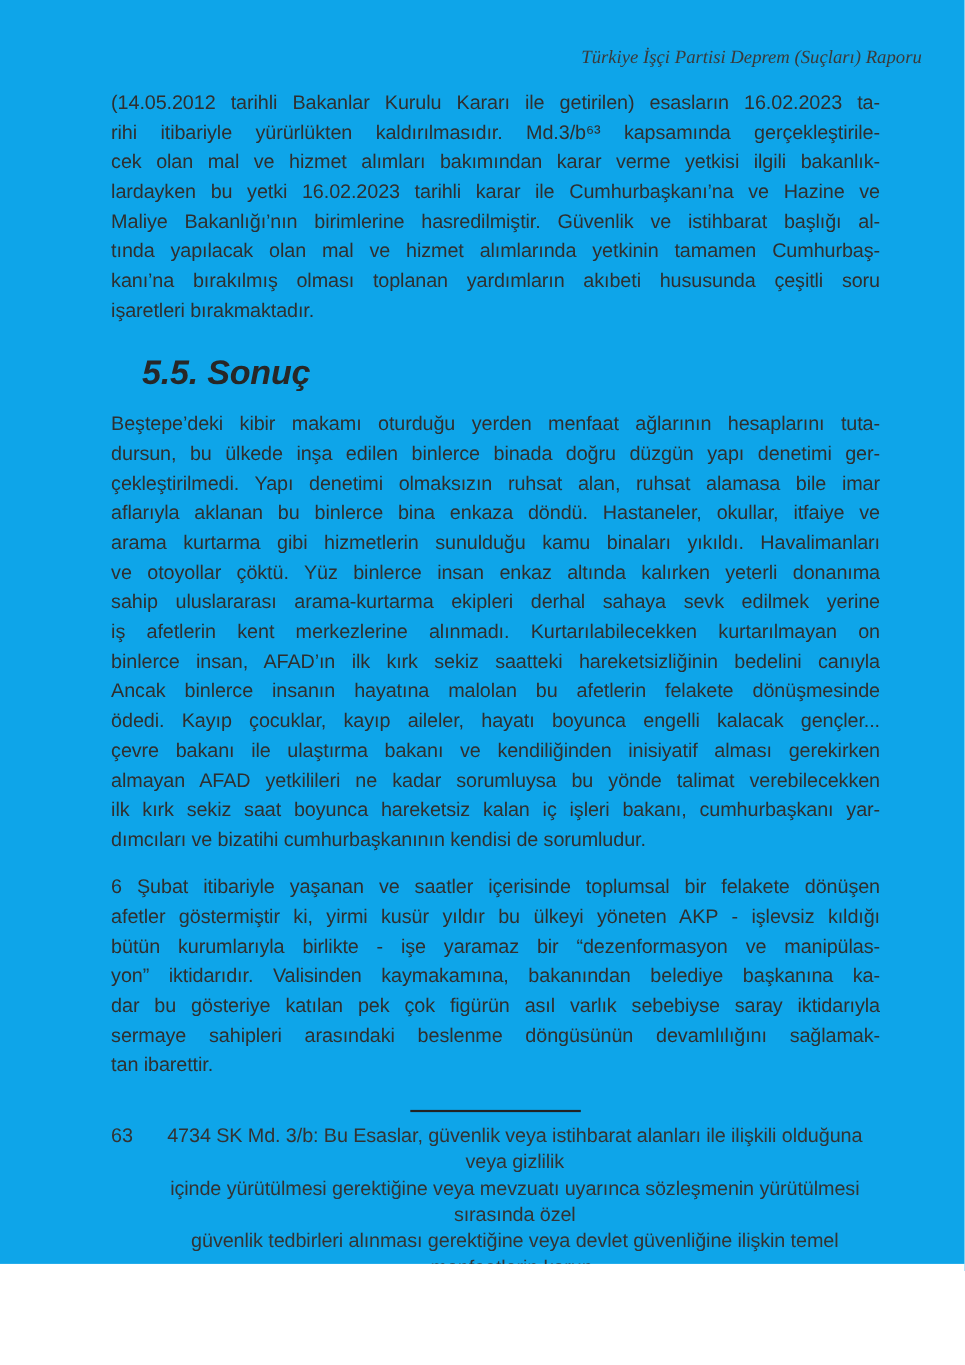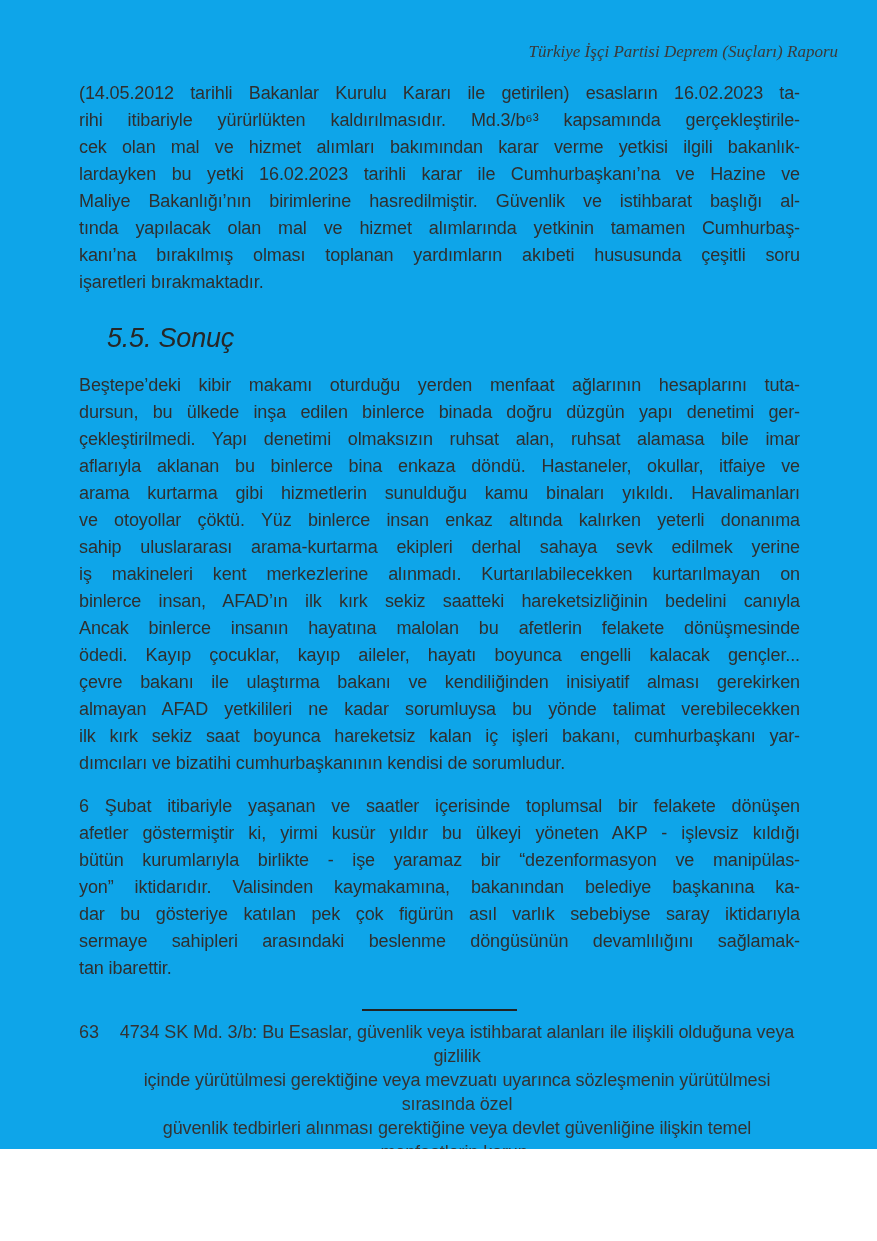--- a/index.html
+++ b/index.html
@@ -15,41 +15,41 @@
   }
   .running-header {
     padding: 42px 39px 0 0;
     text-align: right;
     font-family: "Liberation Serif", serif;
     font-style: italic;
     font-size: 17px;
     color: #3a3a3a;
   }
   .content {
-    margin: 18px 77px 0 79px; 
+    margin: 18px 77px 0 101px; 
   }
   .para {
     font-size: 18px;
     line-height: 27px;
     letter-spacing: -0.1px;
   }
   .para .line {
     text-align: justify;
     text-align-last: justify;
     white-space: normal;
   }
   .para .line:last-child {
     text-align-last: left;
   }
   .section-heading {
     margin: 26px 0 17px 28px;
-    font-size: 27px;
+    font-size: 31px;
     line-height: 33px;
     font-style: italic;
-    font-weight: 400;
+    font-weight: 700;
     color: #272727;
     letter-spacing: -0.2px;
   }
   .para.after-heading { margin-top: 0; }
   .para.gap-below { margin-bottom: 16px; }
   .footnote-rule {
     margin-top: 27px;
     width: 155px;
     border: none;
     border-top: 2px solid #232323;
@@ -103,21 +103,21 @@
     <h2 class="section-heading">5.5. Sonuç</h2>
 
     <div class="para after-heading gap-below">
         <div class="line">Beştepe’deki kibir makamı oturduğu yerden menfaat ağlarının hesaplarını tuta-</div>
         <div class="line">dursun, bu ülkede inşa edilen binlerce binada doğru düzgün yapı denetimi ger-</div>
         <div class="line">çekleştirilmedi. Yapı denetimi olmaksızın ruhsat alan, ruhsat alamasa bile imar</div>
         <div class="line">aflarıyla aklanan bu binlerce bina enkaza döndü. Hastaneler, okullar, itfaiye ve</div>
         <div class="line">arama kurtarma gibi hizmetlerin sunulduğu kamu binaları yıkıldı. Havalimanları</div>
         <div class="line">ve otoyollar çöktü. Yüz binlerce insan enkaz altında kalırken yeterli donanıma</div>
         <div class="line">sahip uluslararası arama-kurtarma ekipleri derhal sahaya sevk edilmek yerine</div>
-        <div class="line">iş makineleri kent merkezlerine alınmadı. Kurtarılabilecekken kurtarılmayan on</div>
+        <div class="line">iş afetlerin kent merkezlerine alınmadı. Kurtarılabilecekken kurtarılmayan on</div>
         <div class="line">binlerce insan, AFAD’ın ilk kırk sekiz saatteki hareketsizliğinin bedelini canıyla</div>
         <div class="line">Ancak binlerce insanın hayatına malolan bu afetlerin felakete dönüşmesinde</div>
         <div class="line">ödedi. Kayıp çocuklar, kayıp aileler, hayatı boyunca engelli kalacak gençler...</div>
         <div class="line">çevre bakanı ile ulaştırma bakanı ve kendiliğinden inisiyatif alması gerekirken</div>
         <div class="line">almayan AFAD yetkilileri ne kadar sorumluysa bu yönde talimat verebilecekken</div>
         <div class="line">ilk kırk sekiz saat boyunca hareketsiz kalan iç işleri bakanı, cumhurbaşkanı yar-</div>
         <div class="line">dımcıları ve bizatihi cumhurbaşkanının kendisi de sorumludur.</div>
       </div>
 
     <div class="para">

